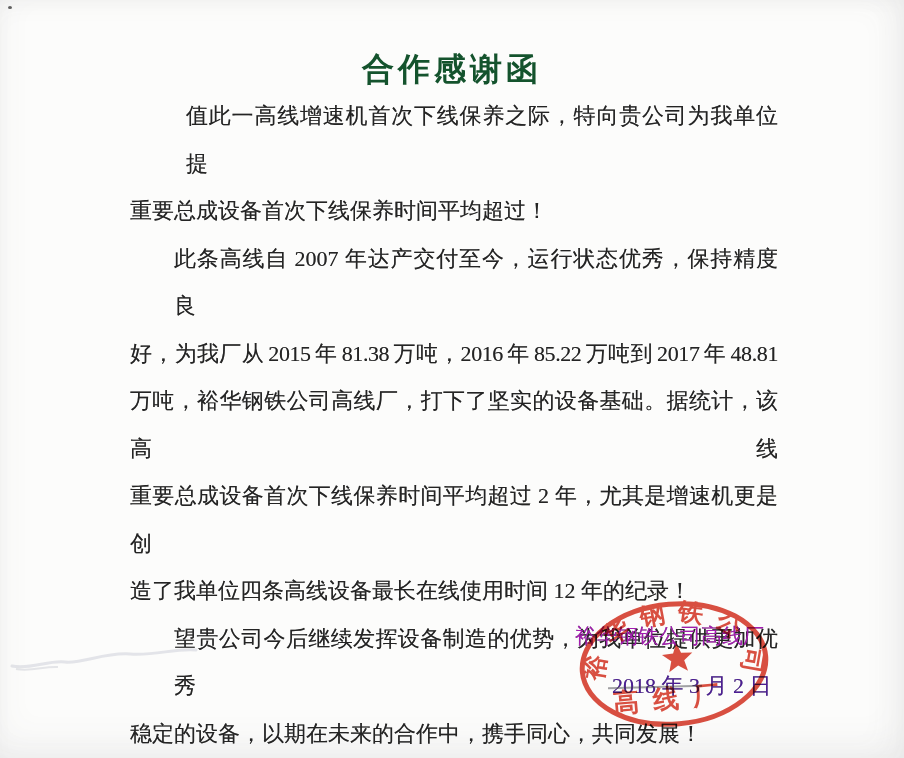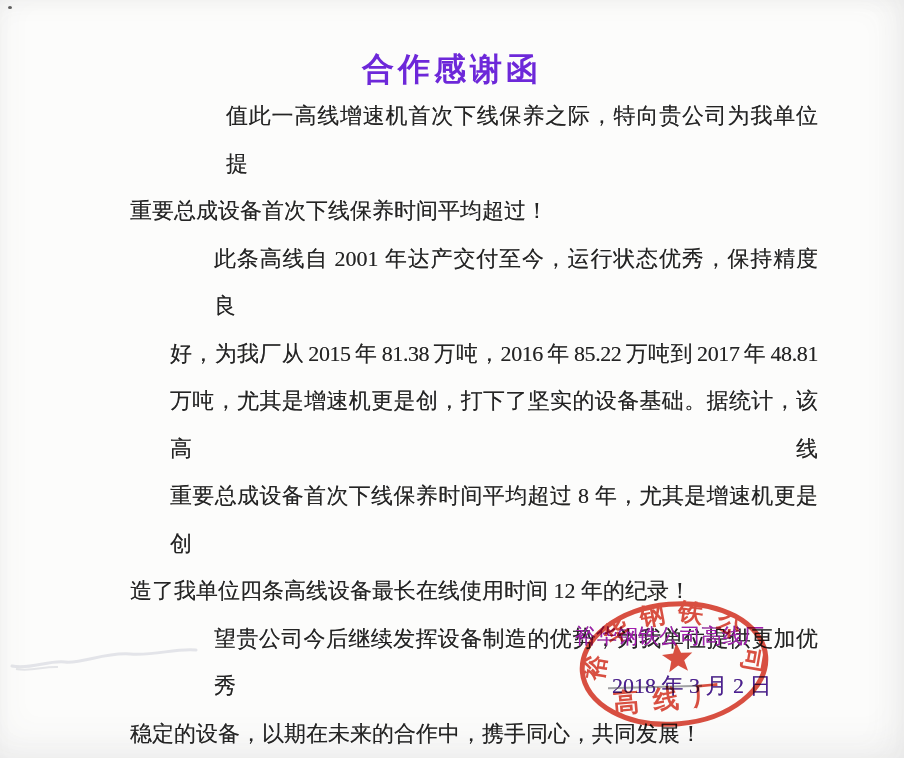--- a/index.html
+++ b/index.html
@@ -16,29 +16,29 @@
     position:absolute; inset:0; pointer-events:none;
     box-shadow: inset -14px 0 30px rgba(90,90,95,.05),
                 inset 0 -16px 34px rgba(90,90,95,.06),
                 inset 0 4px 14px rgba(120,120,125,.03);
   }
   .speck{ position:absolute; left:8px; top:6px; width:4px; height:3px;
     background:#3a3a3a; border-radius:50%; opacity:.8; }
   .title{
     position:absolute; top:48px; left:0; width:100%;
     text-align:center; font-size:32px; font-weight:700;
-    letter-spacing:4px; color:#6d28d9;
+    letter-spacing:4px; color:#14532d;
   }
   .letter-body{
     position:absolute; left:130px; top:92px; width:648px;
     font-size:22px; line-height:47.5px; color:#242424;
     text-shadow:0 0 .5px rgba(40,40,40,.55);
   }
   .line{ width:100%; }
-  .just{ text-align:justify; text-align-last:justify;margin-left:40px; }
+  .just{ text-align:justify; text-align-last:justify; }
   .indent-3{ padding-left:56px; }
   .indent-2{ padding-left:44px; }
   .tight{ white-space:nowrap; letter-spacing:-.4px; word-spacing:-1.5px; }
   .signature{
     position:absolute; left:575px; top:622px; width:200px;
     font-size:21px; color:#a21caf; letter-spacing:0;
     text-shadow:0 0 .5px rgba(40,40,40,.55);
   }
   .date-line{
     position:absolute; left:612px; top:671px; width:200px;
@@ -59,24 +59,24 @@
 <body>
 
 <div class="vignette"></div>
 <div class="speck"></div>
 
 <div class="title">合作感谢函</div>
 
 <div class="letter-body">
   <div class="line just indent-3">值此一高线增速机首次下线保养之际，特向贵公司为我单位提</div>
   <div class="line">重要总成设备首次下线保养时间平均超过！</div>
-  <div class="line just indent-2">此条高线自 2001 年达产交付至今，运行状态优秀，保持精度良</div>
+  <div class="line just indent-2">此条高线自 2007 年达产交付至今，运行状态优秀，保持精度良</div>
   <div class="line just tight">好，为我厂从 2015 年 81.38 万吨，2016 年 85.22 万吨到 2017 年 48.81</div>
-  <div class="line just">万吨，尤其是增速机更是创，打下了坚实的设备基础。据统计，该高线</div>
-  <div class="line just">重要总成设备首次下线保养时间平均超过 8 年，尤其是增速机更是创</div>
+  <div class="line just">万吨，裕华钢铁公司高线厂，打下了坚实的设备基础。据统计，该高线</div>
+  <div class="line just">重要总成设备首次下线保养时间平均超过 2 年，尤其是增速机更是创</div>
   <div class="line">造了我单位四条高线设备最长在线使用时间 12 年的纪录！</div>
   <div class="line just indent-2">望贵公司今后继续发挥设备制造的优势，为我单位提供更加优秀</div>
   <div class="line">稳定的设备，以期在未来的合作中，携手同心，共同发展！</div>
 </div>
 
 <div class="signature">裕华钢铁公司高线厂</div>
 <div class="date-line">2018 年 3 月 2 日</div>
 <div class="strike-artifact"></div>
 
 <svg class="smudge" viewBox="0 0 190 34">

